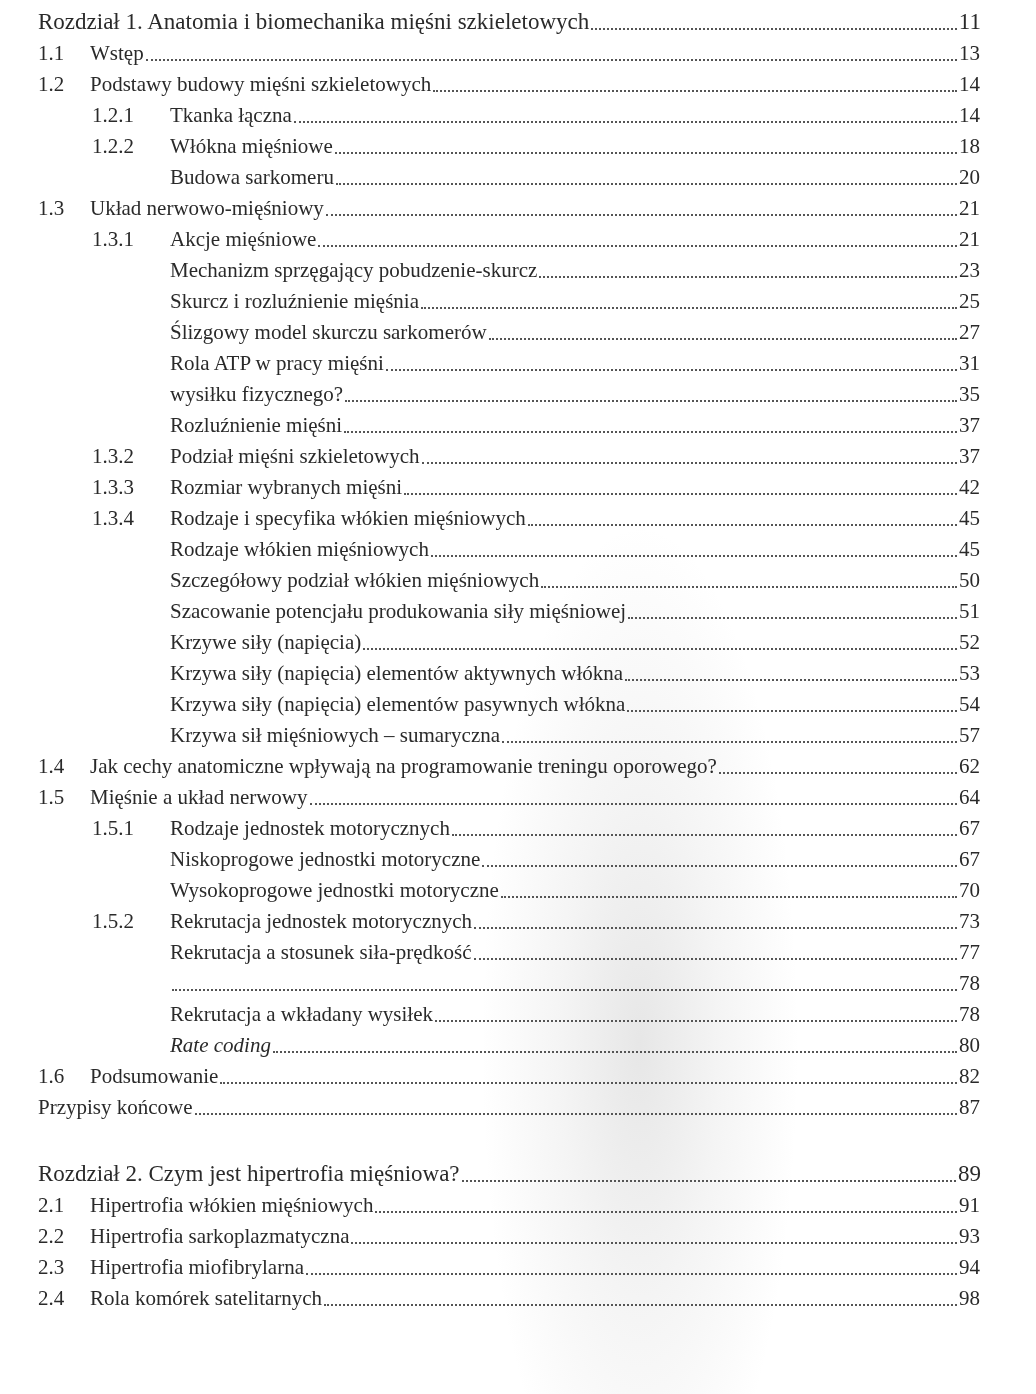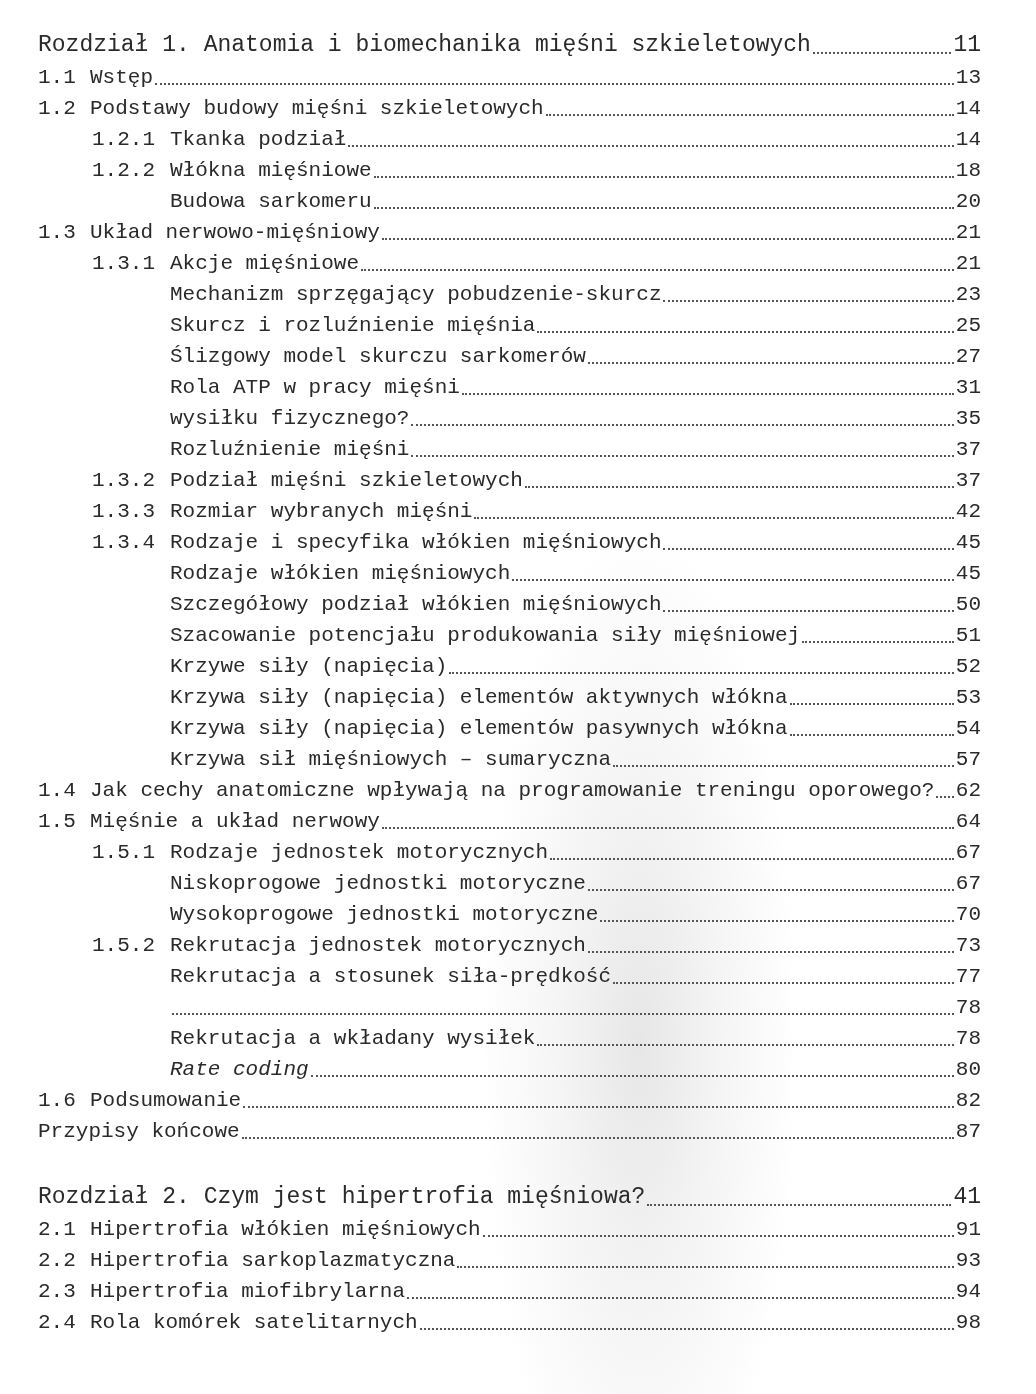--- a/index.html
+++ b/index.html
@@ -5,21 +5,21 @@
   html, body { margin: 0; padding: 0; }
   body {
     width: 1036px; height: 1394px; background: #ffffff; position: relative; overflow: hidden;
     font-family: "Liberation Serif", "DejaVu Serif", serif; color: #2a2a2a;
   }
   .noise {
     position: absolute; left: 480px; top: 520px; width: 320px; height: 874px;
     background: radial-gradient(ellipse at 50% 60%, rgba(120,120,120,0.18) 0%, rgba(150,150,150,0.10) 35%, rgba(255,255,255,0) 70%);
     pointer-events: none;
   }
-  .toc { position: absolute; left: 38px; top: 29px; width: 943px; font-family: Liberation Mono, monospace; }
+  .toc { position: absolute; left: 38px; top: 5px; width: 943px; }
   .row {
     position: relative; height: 31px; display: flex; align-items: baseline;
     font-size: 21px; line-height: 31px; white-space: nowrap;
   }
   .row.chapter { font-size: 23px; height: 33px; line-height: 33px; }
   .row.gap { margin-top: 34px; }
   .num { display: inline-block; flex: 0 0 auto; }
   .lvl1 .num { width: 52px; }
   .lvl2 { padding-left: 54px; }
   .lvl2 .num { width: 78px; }
@@ -50,21 +50,21 @@
       <span class="page">13</span>
     </div>
     <div class="row lvl1">
       <span class="num">1.2</span>
       <span class="title">Podstawy budowy mięśni szkieletowych</span>
       <span class="dots"></span>
       <span class="page">14</span>
     </div>
     <div class="row lvl2">
       <span class="num">1.2.1</span>
-      <span class="title">Tkanka podział</span>
+      <span class="title">Tkanka łączna</span>
       <span class="dots"></span>
       <span class="page">14</span>
     </div>
     <div class="row lvl2">
       <span class="num">1.2.2</span>
       <span class="title">Włókna mięśniowe</span>
       <span class="dots"></span>
       <span class="page">18</span>
     </div>
     <div class="row lvl3">
@@ -227,21 +227,21 @@
       <span class="page">82</span>
     </div>
     <div class="row lvl1">
       <span class="title">Przypisy końcowe</span>
       <span class="dots"></span>
       <span class="page">87</span>
     </div>
     <div class="row chapter gap">
       <span class="title">Rozdział 2. Czym jest hipertrofia mięśniowa?</span>
       <span class="dots"></span>
-      <span class="page">41</span>
+      <span class="page">89</span>
     </div>
     <div class="row lvl1">
       <span class="num">2.1</span>
       <span class="title">Hipertrofia włókien mięśniowych</span>
       <span class="dots"></span>
       <span class="page">91</span>
     </div>
     <div class="row lvl1">
       <span class="num">2.2</span>
       <span class="title">Hipertrofia sarkoplazmatyczna</span>

